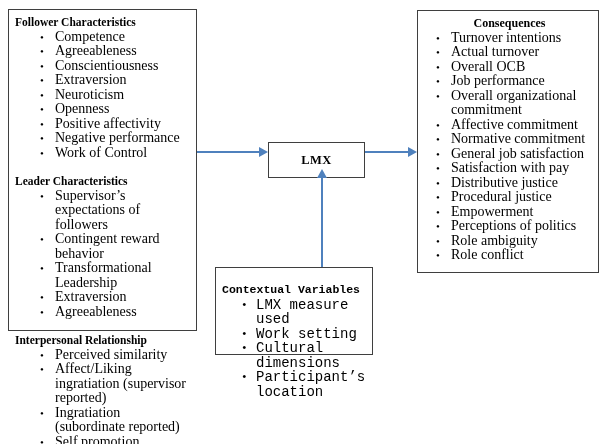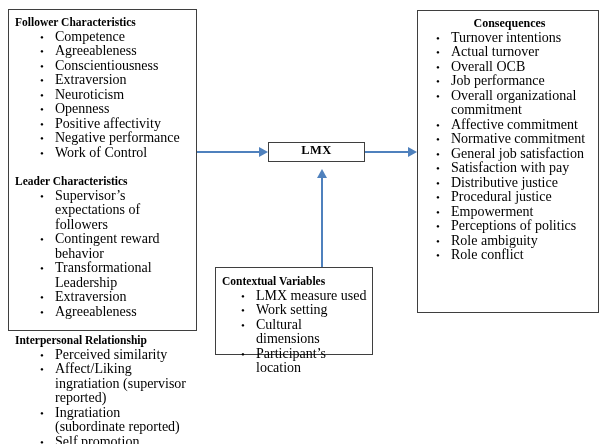--- a/index.html
+++ b/index.html
@@ -12,25 +12,25 @@
   .canvas {
     position:relative; width:613px; height:444px; background:var(--bg);
     font-family:"Liberation Serif", serif; color:var(--text);
     overflow:hidden;
   }
   .box {
     position:absolute; box-sizing:border-box; background:var(--bg);
     border:1.5px solid var(--border);
   }
   .left-box   { left:8px;   top:9px;   width:189px; height:322px; padding:5px 4px 0 6px; }
-  .right-box  { left:417px; top:10px;  width:182px; height:303px; padding:5px 3px 0 6px; }
-  .ctx-box    { left:215px; top:267px; width:158px; height:88px;  padding:6px 3px 0 6px; }
+  .right-box  { left:417px; top:10px;  width:182px; height:263px; padding:5px 3px 0 6px; }
+  .ctx-box    { left:215px; top:267px; width:158px; height:88px;  padding:15px 3px 0 6px;font-family:Liberation Mono, monospace; }
   .lmx-box    {
-    left:268px; top:142px; width:97px; height:20px;
-    display:flex; align-items:flex-start; justify-content:center;
+    left:268px; top:142px; width:97px; height:36px;
+    display:flex; align-items:center; justify-content:center;
     font-weight:bold; font-size:12.5px; letter-spacing:0.5px;
   }
   .section + .section { margin-top:14px; }
   .sec-title { font-weight:bold; font-size:11.5px; line-height:14.5px; }
   .sec-title.centered { text-align:center; font-size:12px; }
   ul.bullets {
     margin:0; padding:0 0 0 40px; list-style:none;
     font-size:14px; line-height:14.5px;
   }
   .right-box ul.bullets { padding-left:27px; }

